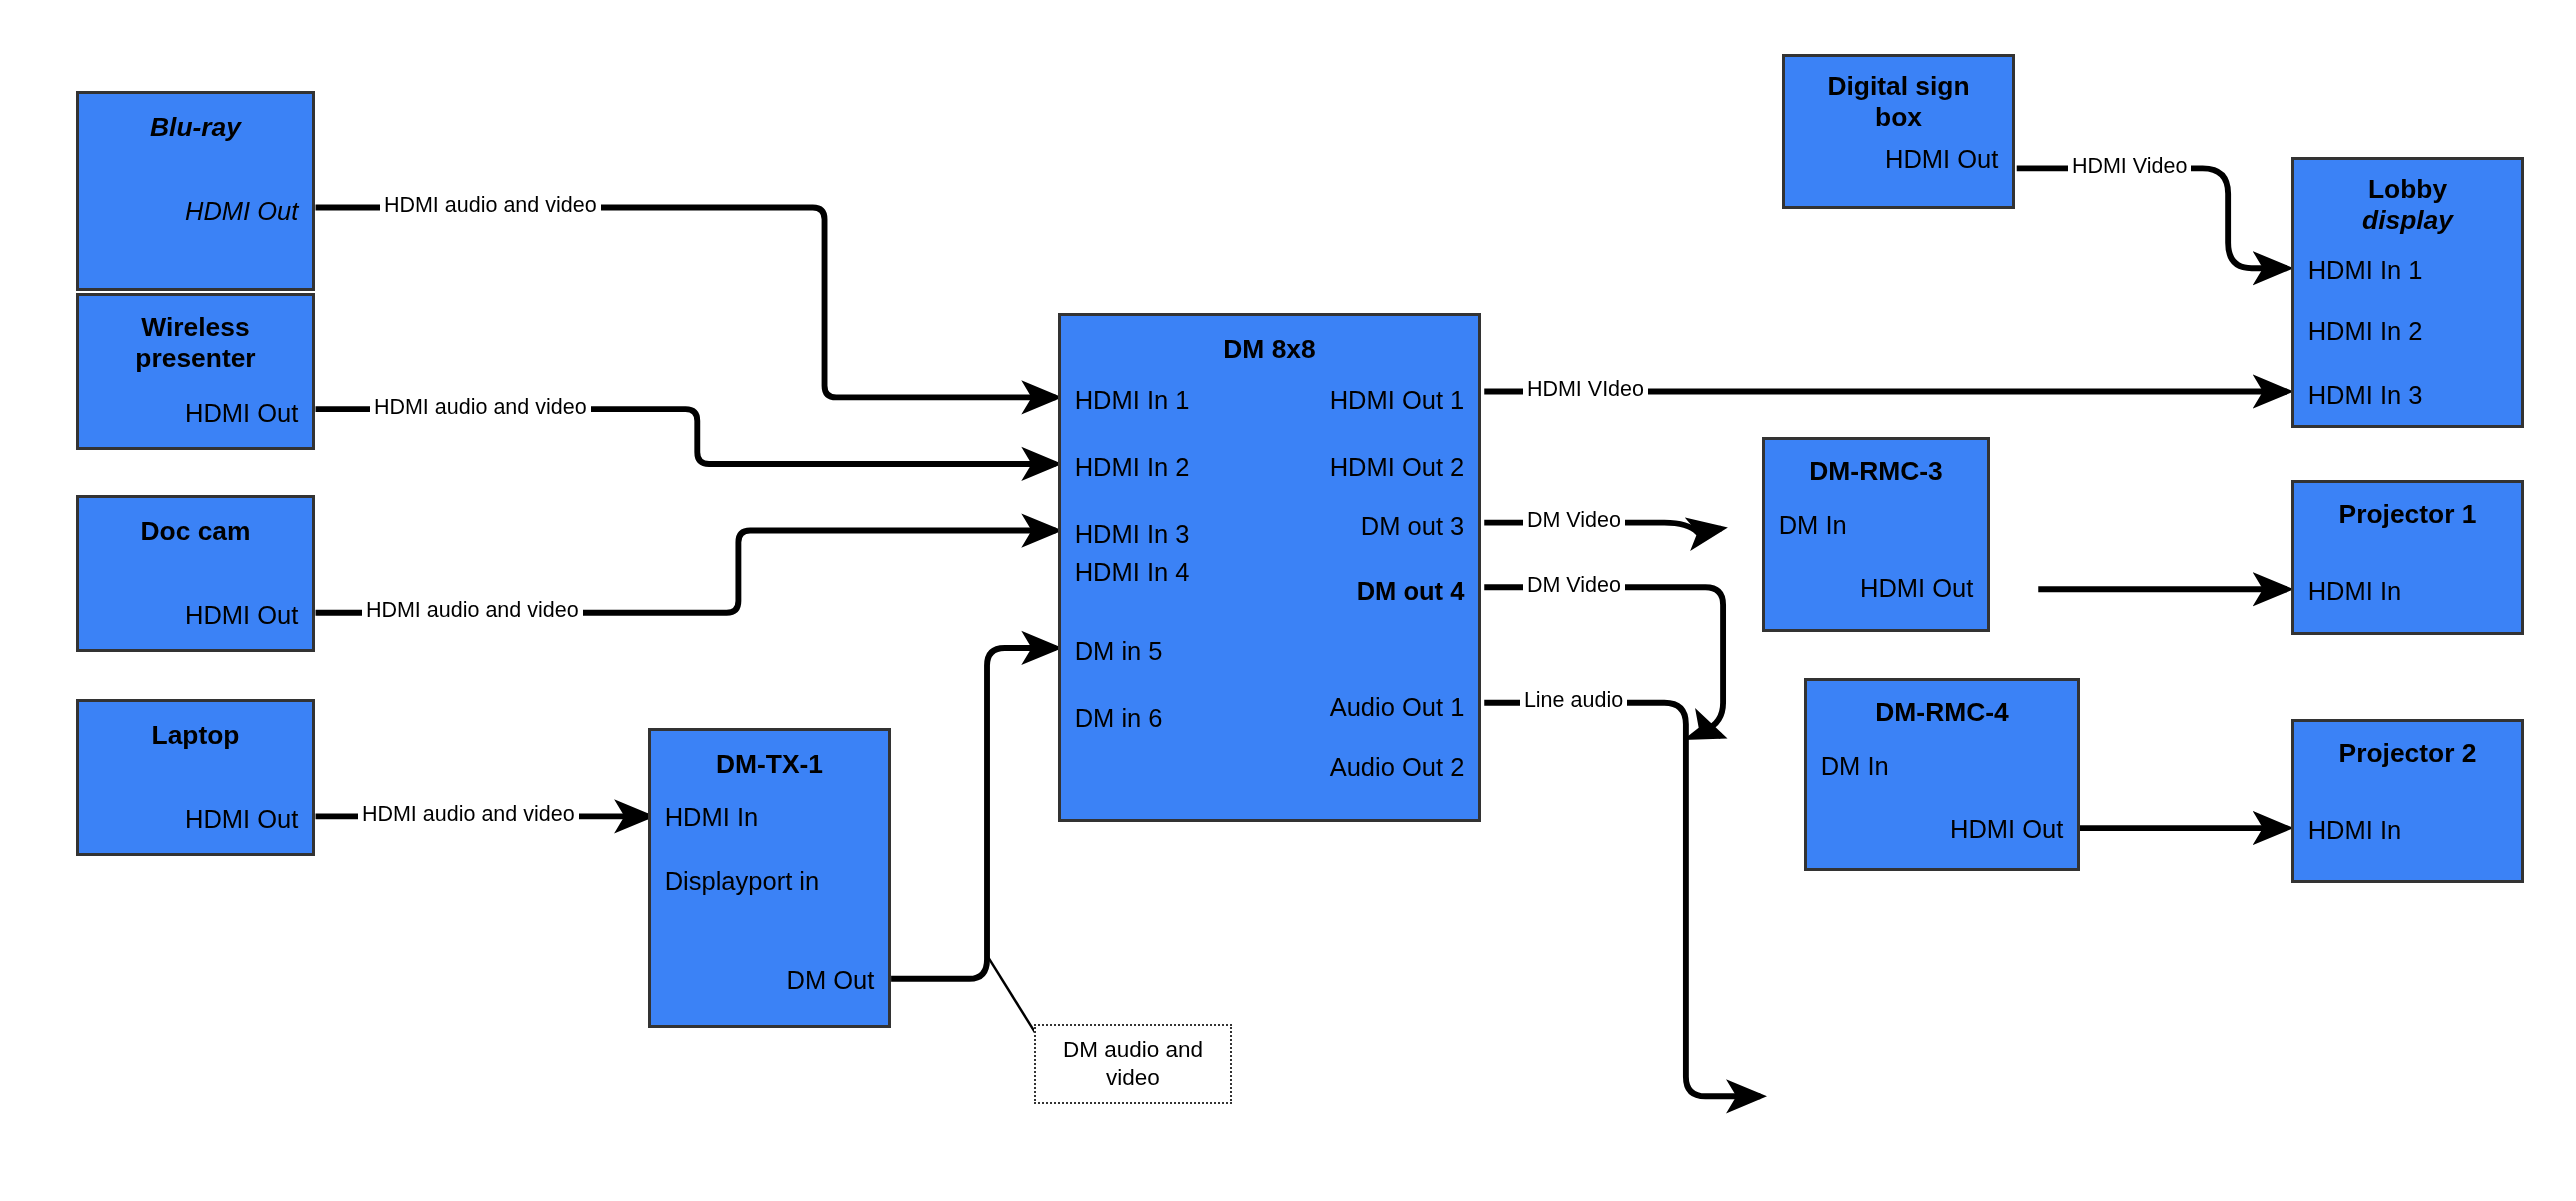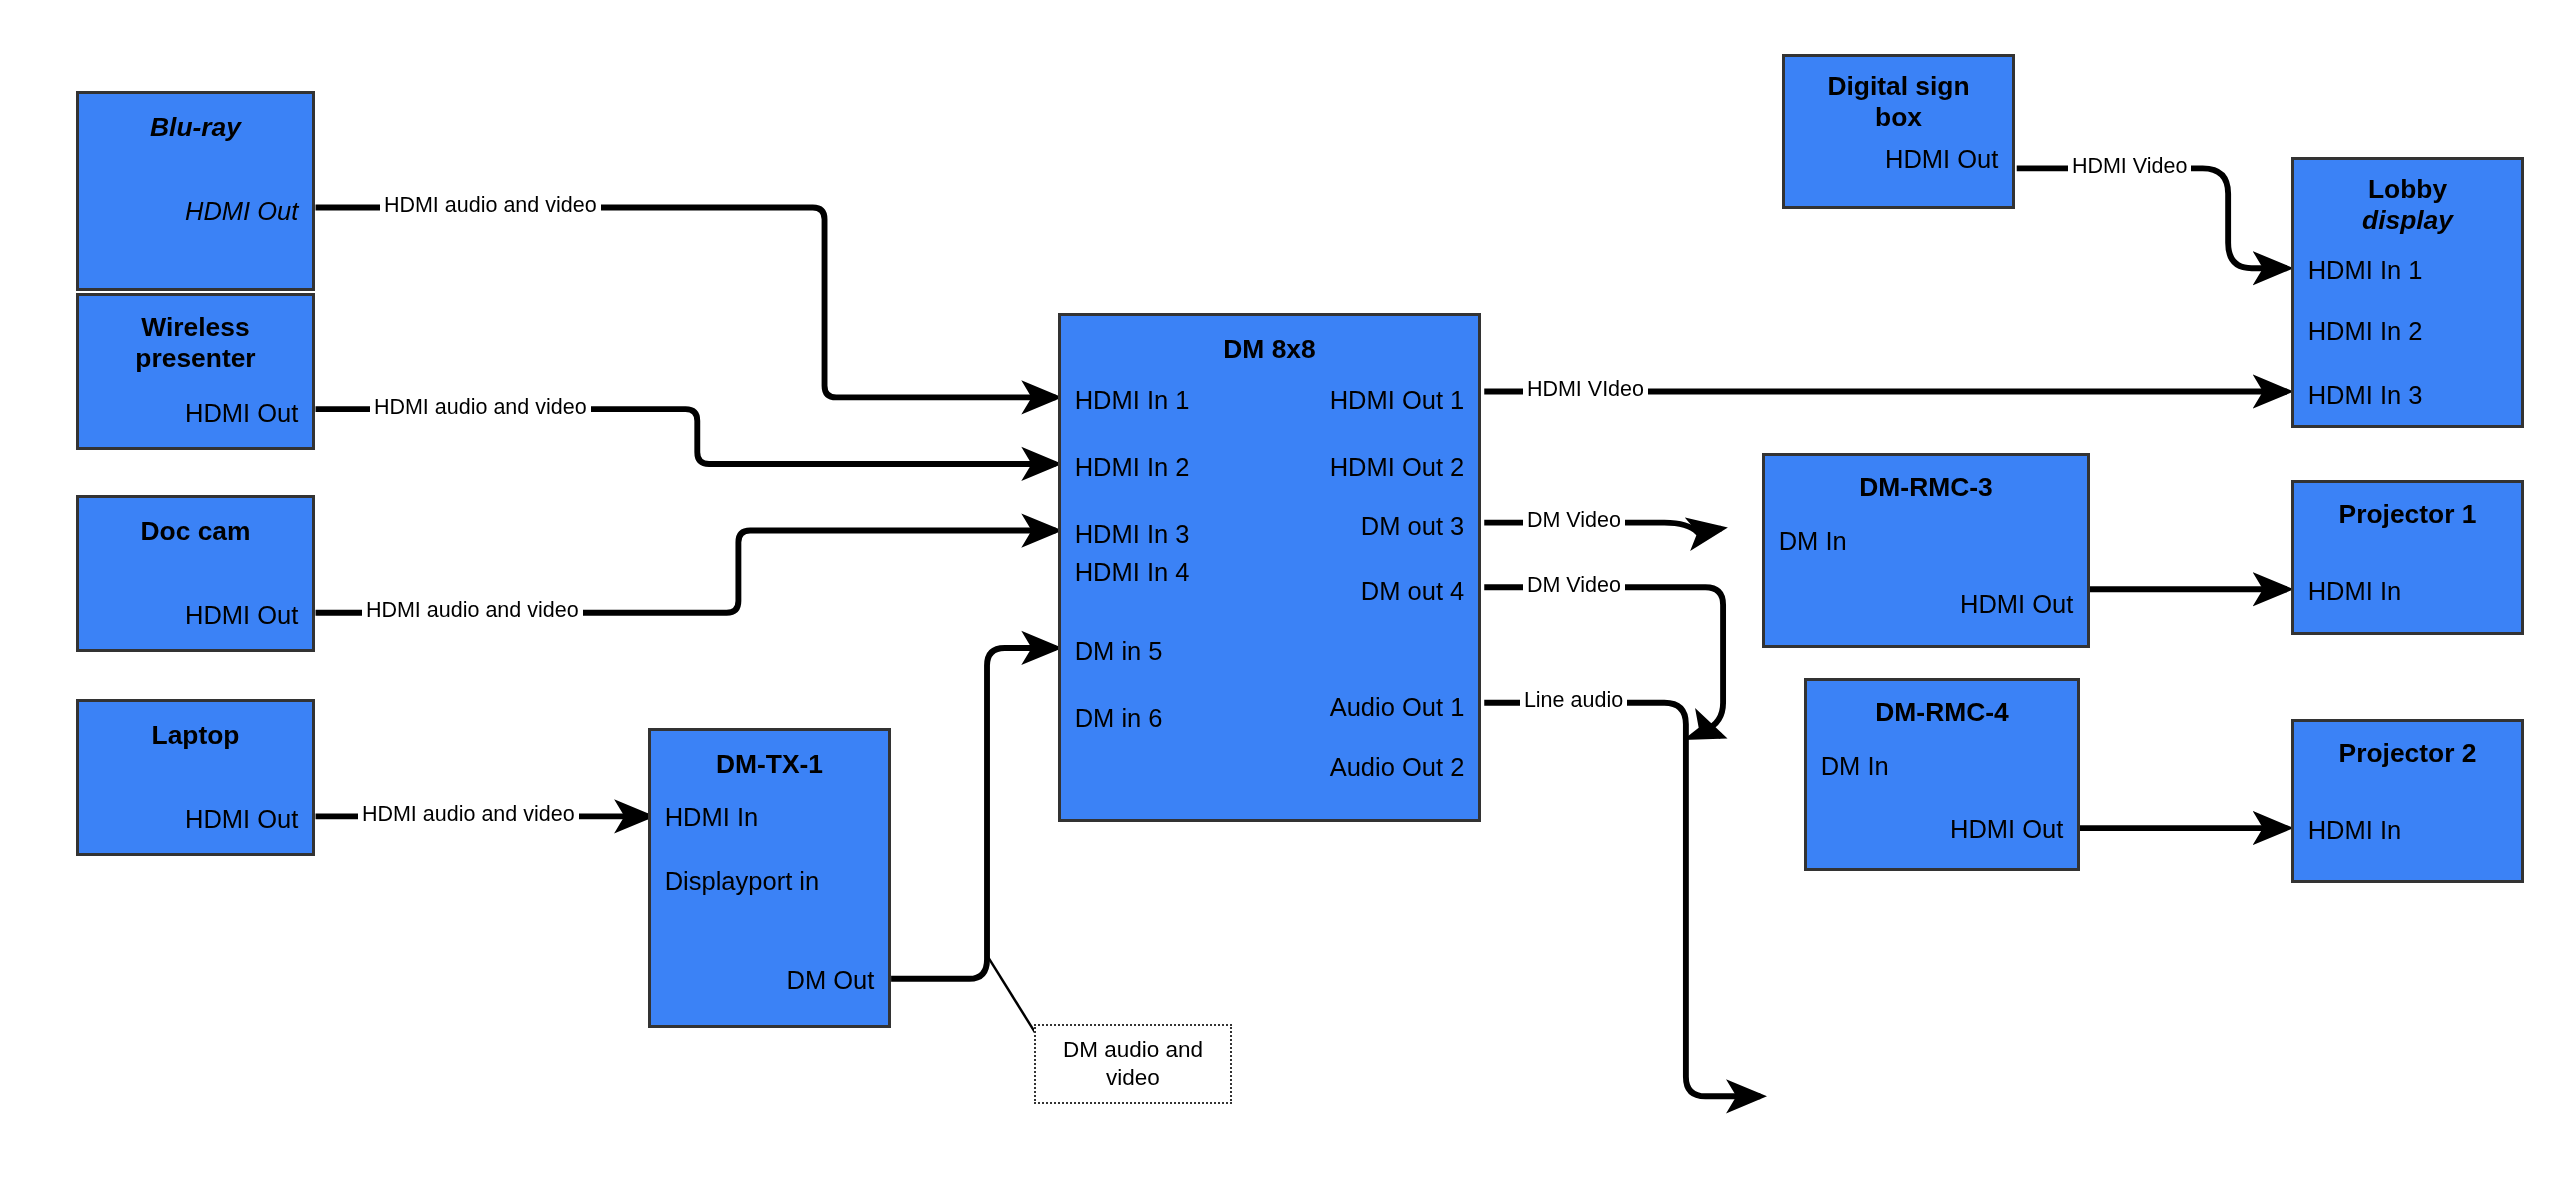--- a/index.html
+++ b/index.html
@@ -145,40 +145,40 @@
     <div class="port left" style="left:13.7px; top:70px;">HDMI In 1</div>
     <div class="port left" style="left:13.7px; top:137px;">HDMI In 2</div>
     <div class="port left" style="left:13.7px; top:204px;">HDMI In 3</div>
     <div class="port left" style="left:13.7px; top:242px;">HDMI In 4</div>
     <div class="port left" style="left:13.7px; top:321px;">DM in 5</div>
     <div class="port left" style="left:13.7px; top:388px;">DM in 6</div>
 
     <div class="port right" style="right:13.7px; top:70px;">HDMI Out 1</div>
     <div class="port right" style="right:13.7px; top:137px;">HDMI Out 2</div>
     <div class="port right" style="right:13.7px; top:196px;">DM out 3</div>
-    <div class="port right" style="right:13.7px; top:261px;">DM out 4</div>
+    <div class="port right" style="right:13.7px; top:261px;font-weight:bold;">DM out 4</div>
     <div class="port right" style="right:13.7px; top:377px;">Audio Out 1</div>
     <div class="port right" style="right:13.7px; top:437px;">Audio Out 2</div>
   </div>
 
   <div class="node" style="left:1782px; top:54px; width:233px; height:155px;">
     <div class="node-title" style="top:13.7px;">Digital sign</div>
     <div class="node-title" style="top:45px;">box</div>
     <div class="port right" style="right:13.7px; top:88px;">HDMI Out</div>
   </div>
 
   <div class="node" style="left:2291px; top:157px; width:233px; height:271px;">
     <div class="node-title" style="top:13.7px;">Lobby</div>
     <div class="node-title" style="top:45px;font-style:italic;">display</div>
     <div class="port left" style="left:13.7px; top:96px;">HDMI In 1</div>
     <div class="port left" style="left:13.7px; top:157px;">HDMI In 2</div>
     <div class="port left" style="left:13.7px; top:221px;">HDMI In 3</div>
   </div>
 
-  <div class="node" style="left:1762px; top:453px; width:328px; height:195px;padding-left:48px;">
+  <div class="node" style="left:1762px; top:437px; width:228px; height:195px;padding-left:48px;">
     <div class="node-title" style="top:15.7px;">DM-RMC-3</div>
     <div class="port left" style="left:13.7px; top:71px;">DM In</div>
     <div class="port right" style="right:13.7px; top:134px;">HDMI Out</div>
   </div>
 
   <div class="node" style="left:1804px; top:678px; width:276px; height:193px;">
     <div class="node-title" style="top:15.7px;">DM-RMC-4</div>
     <div class="port left" style="left:13.7px; top:71px;">DM In</div>
     <div class="port right" style="right:13.7px; top:134px;">HDMI Out</div>
   </div>

